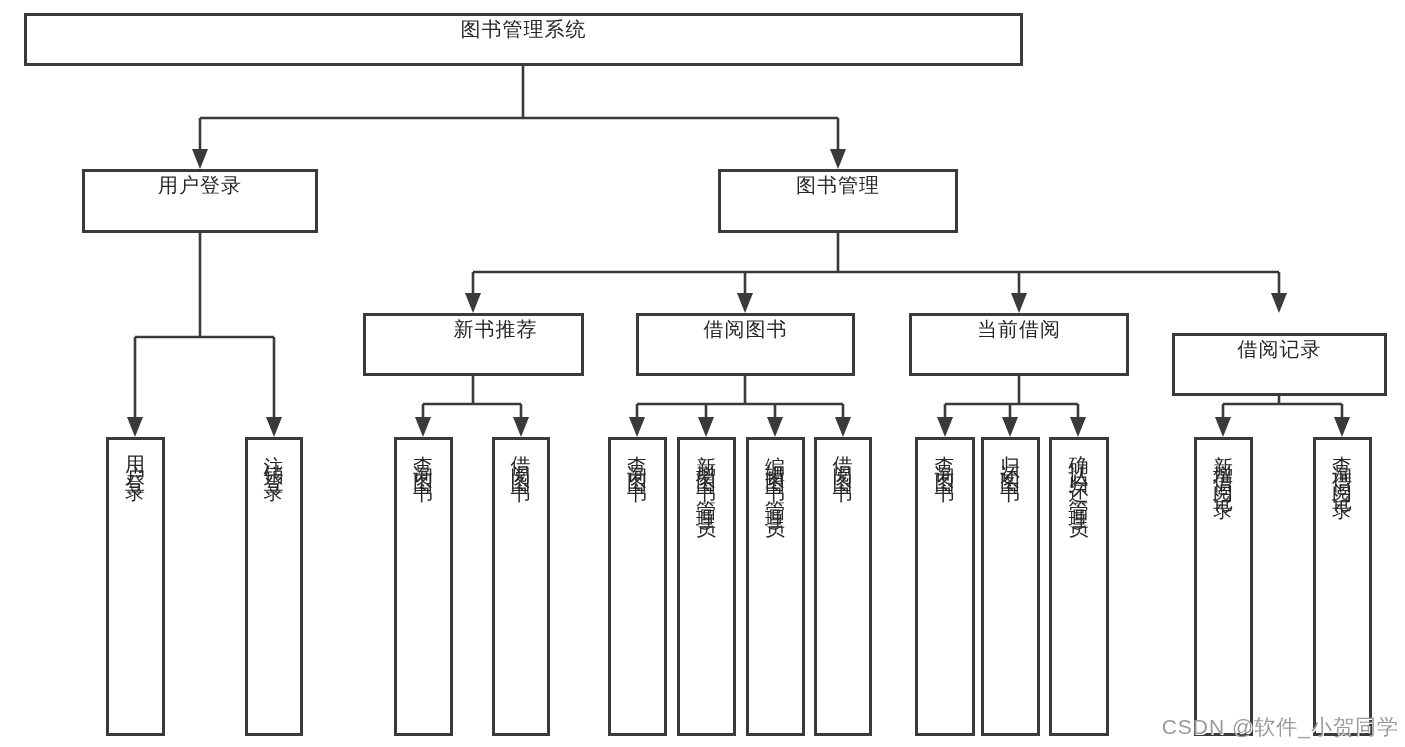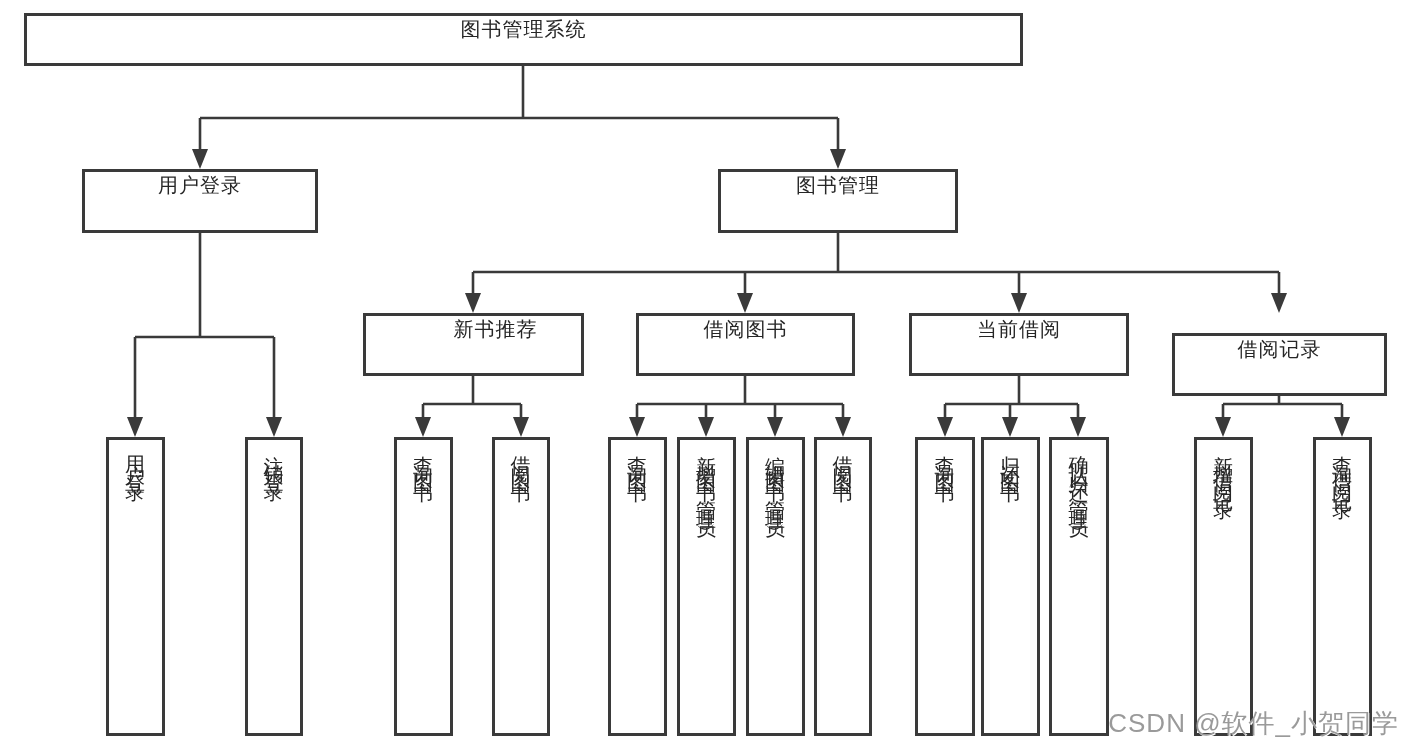--- a/index.html
+++ b/index.html
@@ -38,21 +38,21 @@
   .box.leaf .vtext {
     writing-mode: vertical-lr;
     text-orientation: mixed;
     letter-spacing: 9px;
     line-height: 1.1;
   }
   .watermark {
     position: absolute;
     right: 6px;
     bottom: 6px;
-    font-size: 26px;
+    font-size: 21px;
     color: var(--watermark-color, #9a9a9a);
     text-shadow: 1px 1px 0 #ffffff;
     letter-spacing: 1px;
     white-space: nowrap;
   }
 </style>
 </head>
 <body>
 
 <div class="stage">

